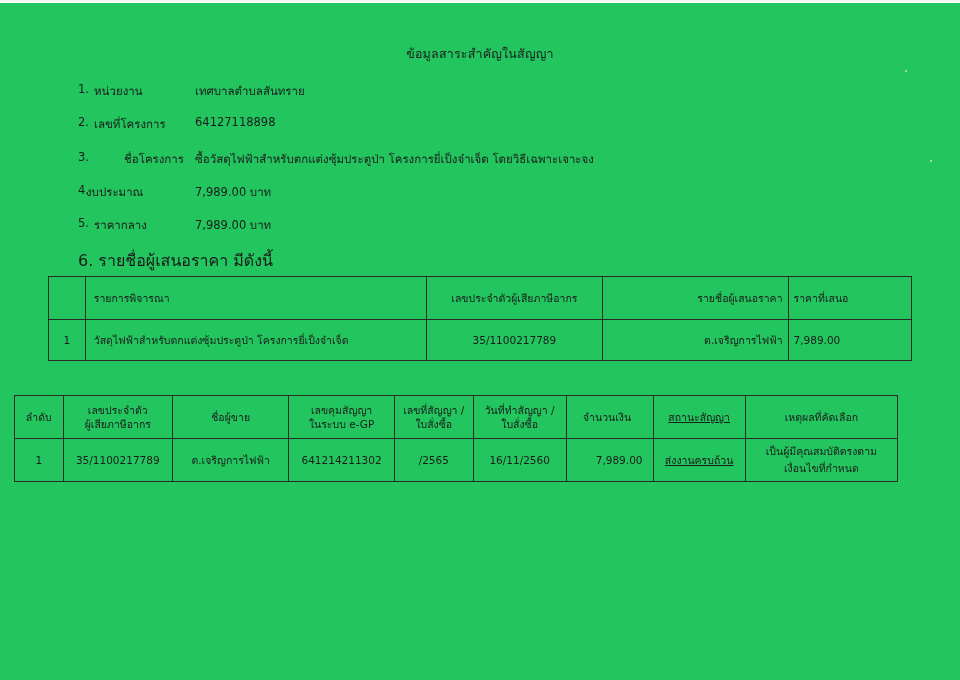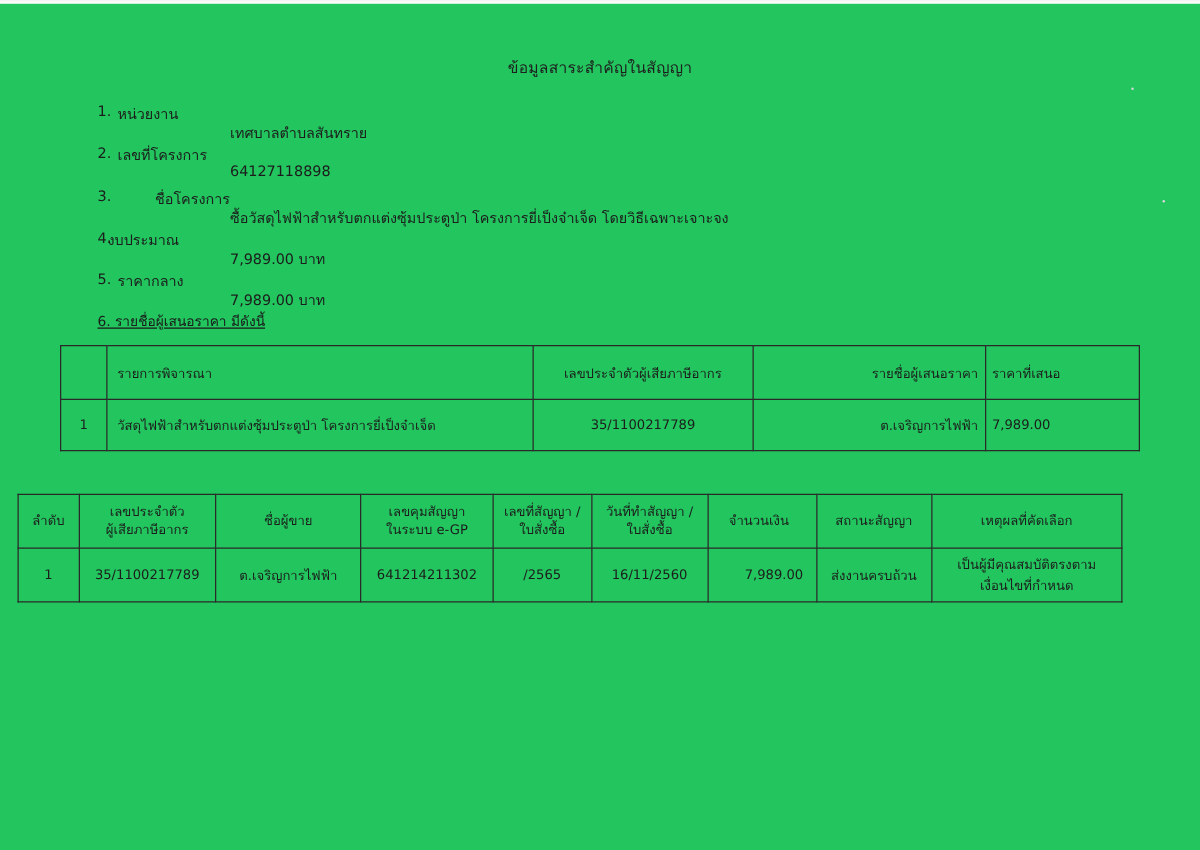--- a/index.html
+++ b/index.html
@@ -42,29 +42,27 @@
     font-size: 11.5px;
     color: #1c1c1c;
   }
   .field-label {
     position: absolute;
     left: 0;
     white-space: nowrap;
   }
   .field-value {
     position: absolute;
-    left: 106px;
+    left: 117px;
     white-space: nowrap;
-    margin-top: 15px;
   }
   .section-label {
     position: absolute;
-    font-size: 11px;
+    font-size: 16px;
     white-space: nowrap;
-    text-decoration: underline;
   }
 
   table.grid {
     position: absolute;
     border-collapse: collapse;
     font-size: 10.5px;
     color: #1c1c1c;
   }
   table.grid th, table.grid td {
     border: 1px solid #2a2a2a;
@@ -97,21 +95,21 @@
   }
   .t2 th { height: 52px; line-height: 1.35; }
   .t2 td { height: 30px; text-align: center; }
   .t2 .c-seq { width: 42px; }
   .t2 .c-taxid { width: 104px; }
   .t2 .c-seller { width: 132px; }
   .t2 .c-egp { width: 100px; }
   .t2 .c-contractno { width: 82px; }
   .t2 .c-contractdate { width: 90px; }
   .t2 .c-amount { width: 80px; text-align: right; padding-right: 10px; }
-  .t2 .c-status { width: 100px; }
+  .t2 .c-status { width: 100px; text-decoration: underline; }
   .t2 .c-reason { width: 178px; }
 
   .two-line { line-height: 1.35; }
 
   .smudge {
     position: absolute;
     width: 2px; height: 2px;
     background: #d8d8d8;
     border-radius: 50%;
   }

